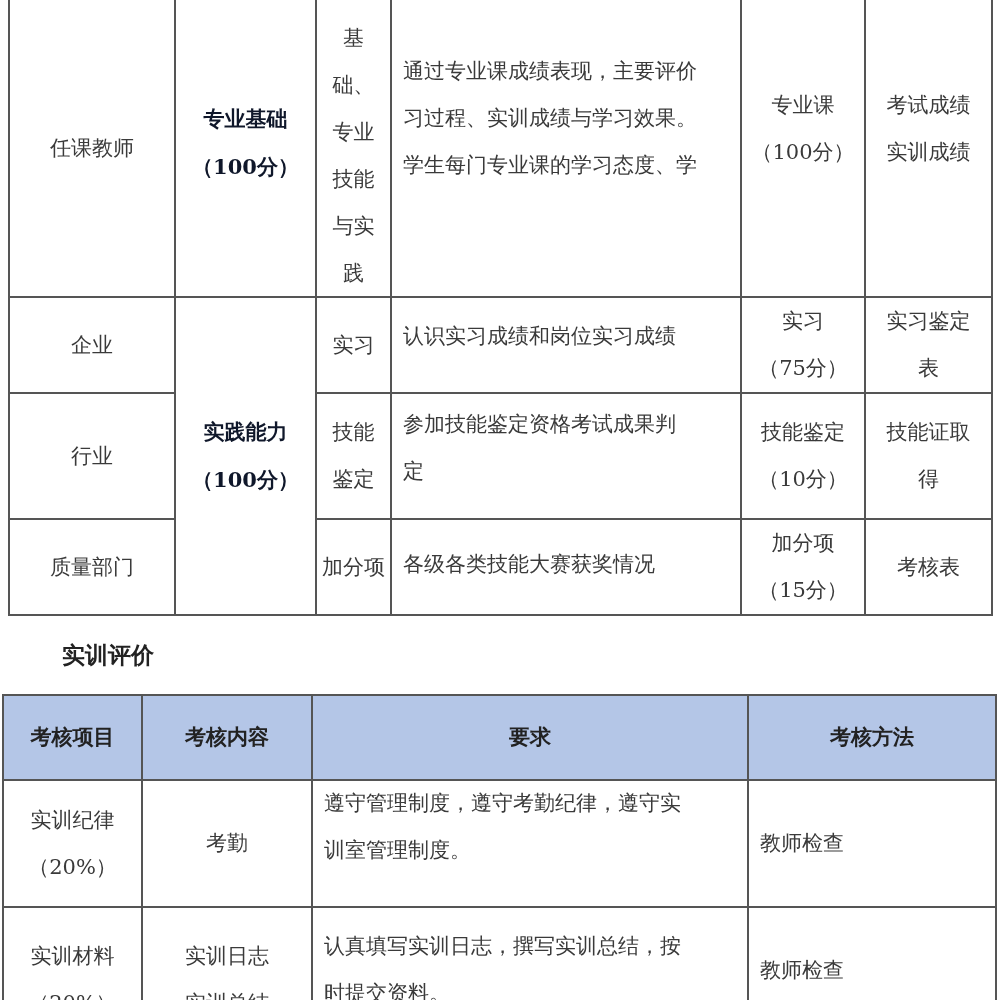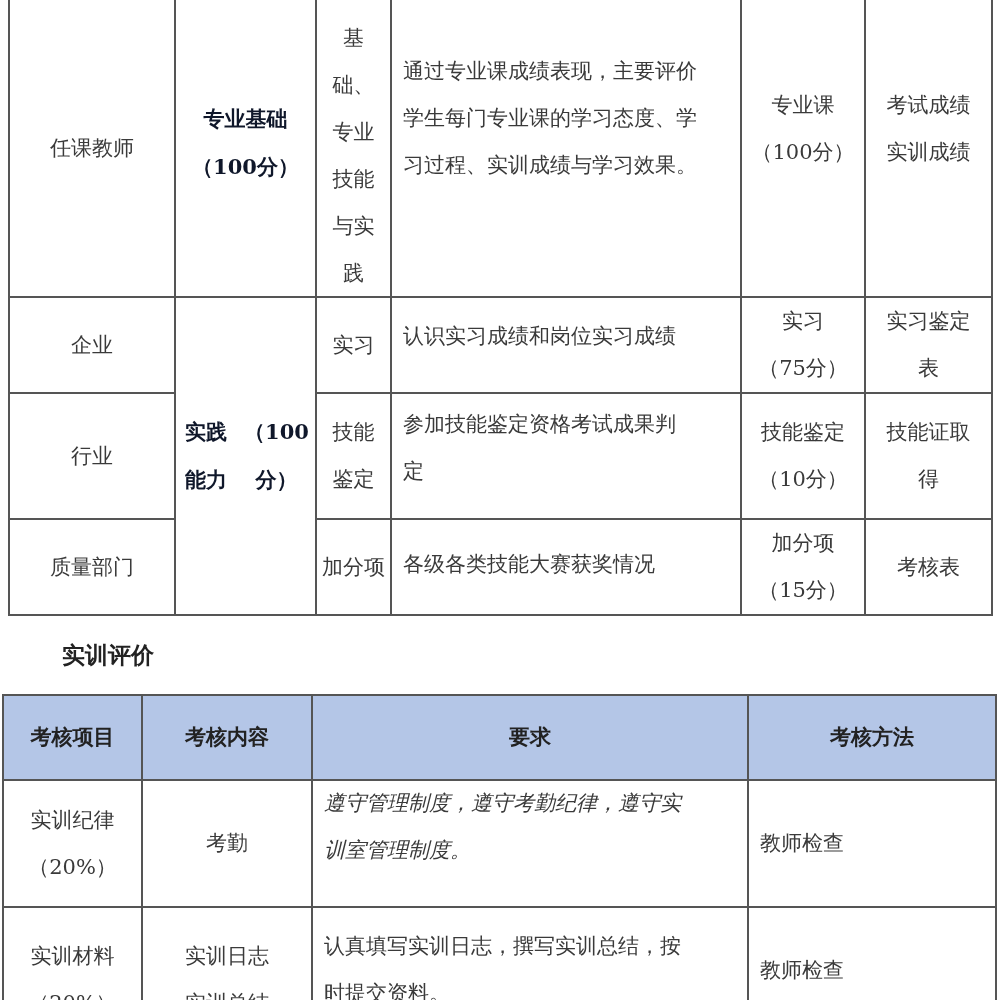--- a/index.html
+++ b/index.html
@@ -36,22 +36,22 @@
     <span style="height:24px;line-height:0;"></span>
     <span>基</span>
     <span>础、</span>
     <span>专业</span>
     <span>技能</span>
     <span>与实</span>
     <span>践</span>
   </div>
   <div class="cell left vtext" style="left:391px;top:0;width:350px;height:297px;flex-direction:column;align-items:flex-start;justify-content:center;padding-bottom:60px;">
     <span>通过专业课成绩表现，主要评价</span>
+    <span>习过程、实训成绩与学习效果。</span>
     <span>学生每门专业课的学习态度、学</span>
-    <span>习过程、实训成绩与学习效果。</span>
   </div>
   <div class="cell vtext" style="left:741px;top:0;width:124px;height:297px;flex-direction:column;padding-bottom:40px;">
     <span>专业课</span>
     <span>（100分）</span>
   </div>
   <div class="cell vtext" style="left:865px;top:0;width:127px;height:297px;flex-direction:column;padding-bottom:40px;">
     <span>考试成绩</span>
     <span>实训成绩</span>
   </div>
 
@@ -66,21 +66,21 @@
   </div>
   <div class="cell vtext" style="left:741px;top:297px;width:124px;height:96px;flex-direction:column;">
     <span>实习</span>
     <span>（75分）</span>
   </div>
   <div class="cell vtext" style="left:865px;top:297px;width:127px;height:96px;flex-direction:column;">
     <span>实习鉴定</span>
     <span>表</span>
   </div>
 
-  <div class="cell bold vtext" style="left:175px;top:297px;width:141px;height:318px;flex-direction:row;line-height:48px;">
+  <div class="cell bold vtext" style="left:175px;top:297px;width:141px;height:318px;flex-direction:column;line-height:48px;">
     <span style="font-family:'DejaVu Sans','Liberation Sans',sans-serif;">实践能力</span>
     <span>（100分）</span>
   </div>
 
   <div class="cell" style="left:9px;top:393px;width:166px;height:126px;">
     <span>行业</span>
   </div>
   <div class="cell vtext" style="left:316px;top:393px;width:75px;height:126px;flex-direction:column;">
     <span>技能</span>
     <span>鉴定</span>
@@ -149,21 +149,21 @@
     <span>考核方法</span>
   </div>
 
   <div class="cell vtext" style="left:3px;top:780px;width:139px;height:127px;flex-direction:column;">
     <span>实训纪律</span>
     <span>（20%）</span>
   </div>
   <div class="cell" style="left:142px;top:780px;width:170px;height:127px;">
     <span>考勤</span>
   </div>
-  <div class="cell left vtext" style="left:312px;top:780px;width:436px;height:127px;flex-direction:column;align-items:flex-start;font-style:italic;">
+  <div class="cell left vtext" style="left:312px;top:780px;width:436px;height:127px;flex-direction:column;align-items:flex-start;">
     <span>遵守管理制度，遵守考勤纪律，遵守实</span>
     <span>训室管理制度。</span>
   </div>
   <div class="cell left" style="left:748px;top:780px;width:248px;height:127px;">
     <span>教师检查</span>
   </div>
 
   <div class="cell vtext top" style="left:3px;top:907px;width:139px;height:130px;flex-direction:column;align-items:center;padding-top:16px;">
     <span>实训材料</span>
     <span>（20%）</span>

